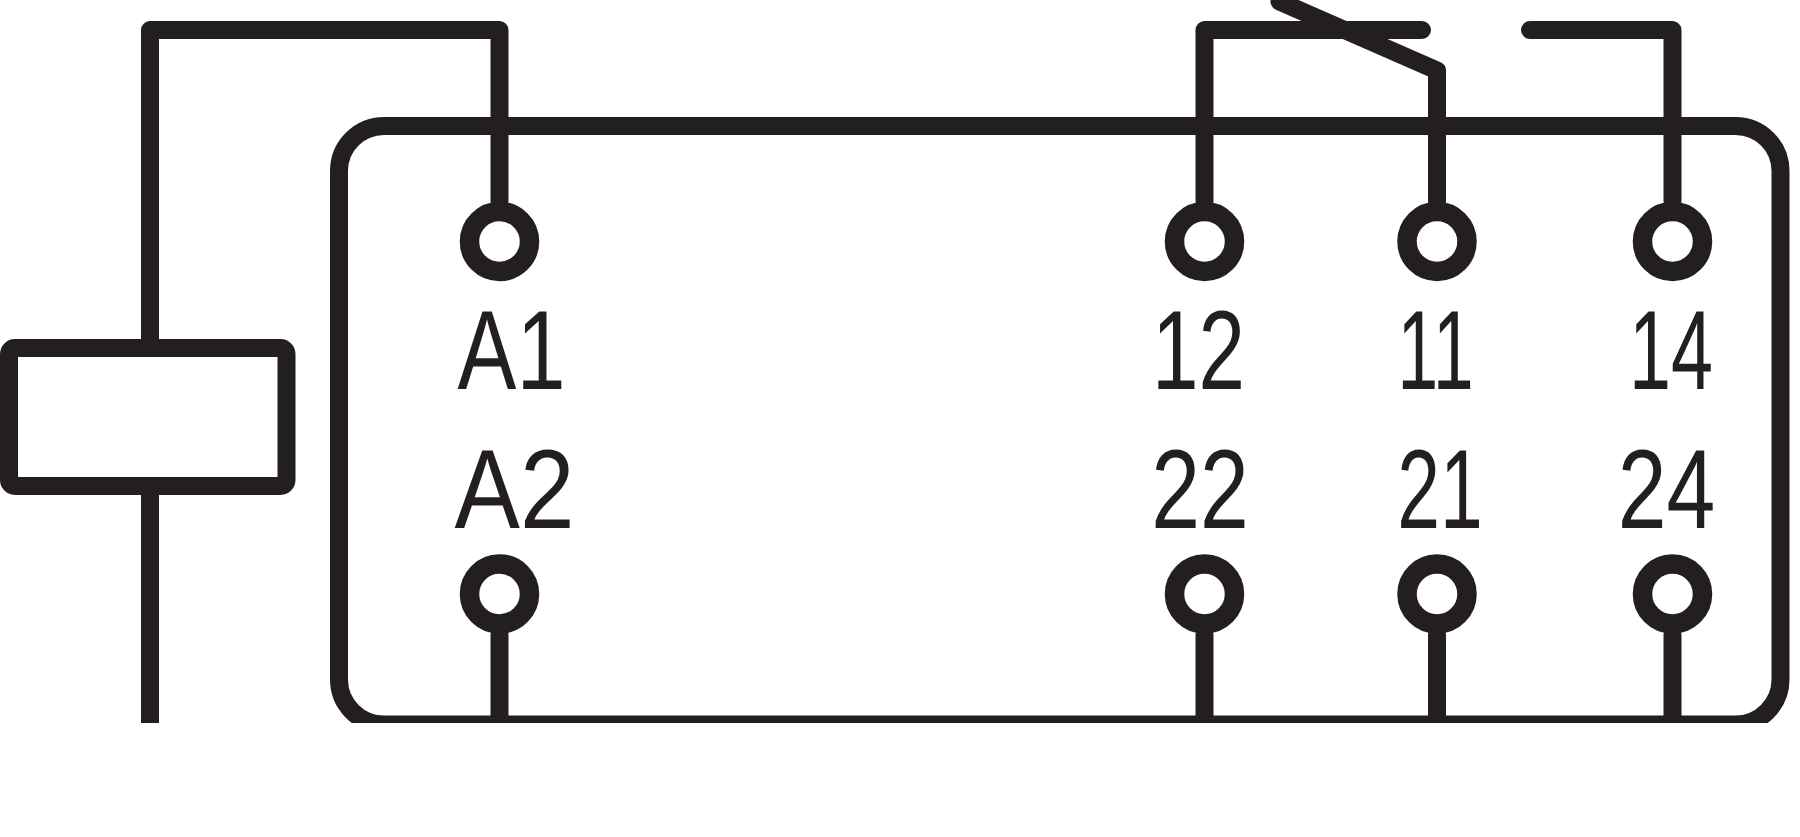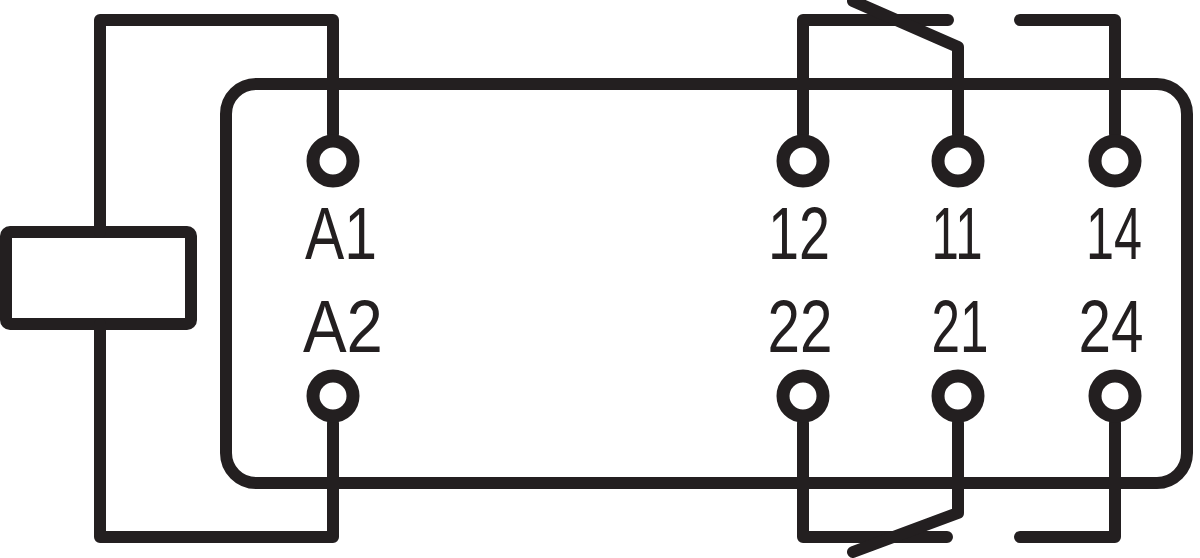--- a/index.html
+++ b/index.html
@@ -1,19 +1,19 @@
 <!DOCTYPE html>
 <html style="--line: #231f20; --bg: #ffffff;"><head>
 <meta charset="utf-8">
 <style>
   :root { --line:#231f20; --bg:#ffffff; }
   html,body { margin:0; padding:0; background:var(--bg); }
   .stage {
     position:relative;
-    width:1200px; height:558px;
+    width:1200px; height:482px;
     background:var(--bg);
     overflow:hidden;
   }
   svg { display:block; }
   .wire {
     stroke:var(--line); fill:none;
     stroke-width:12;
     stroke-linecap:round; stroke-linejoin:round;
   }
   .body-outline {

